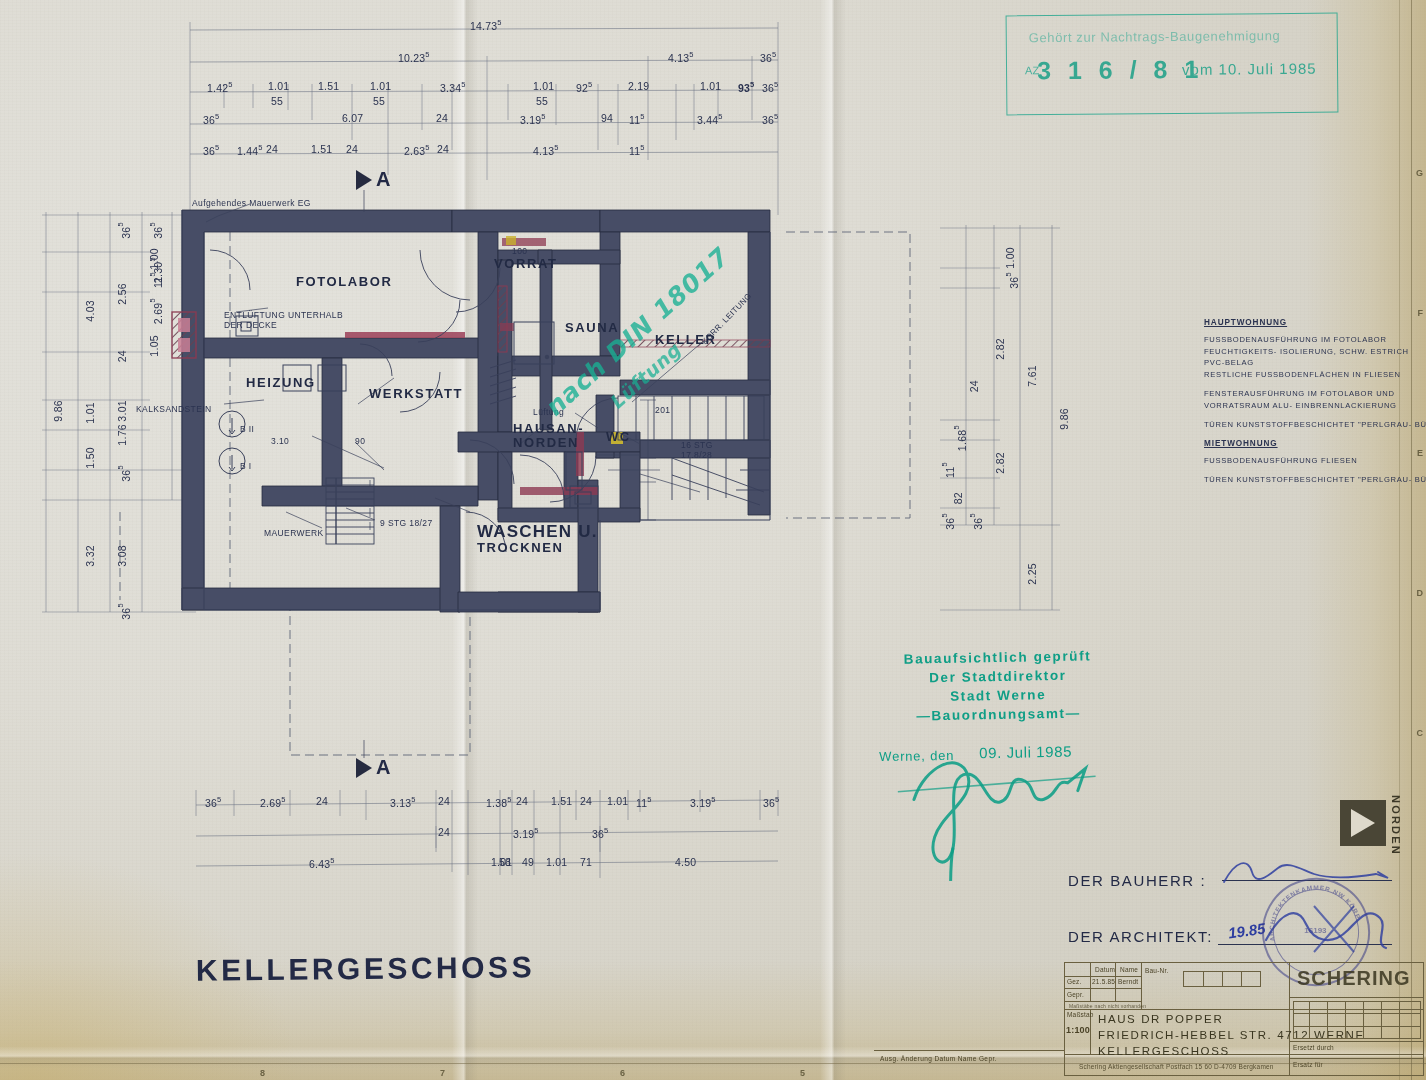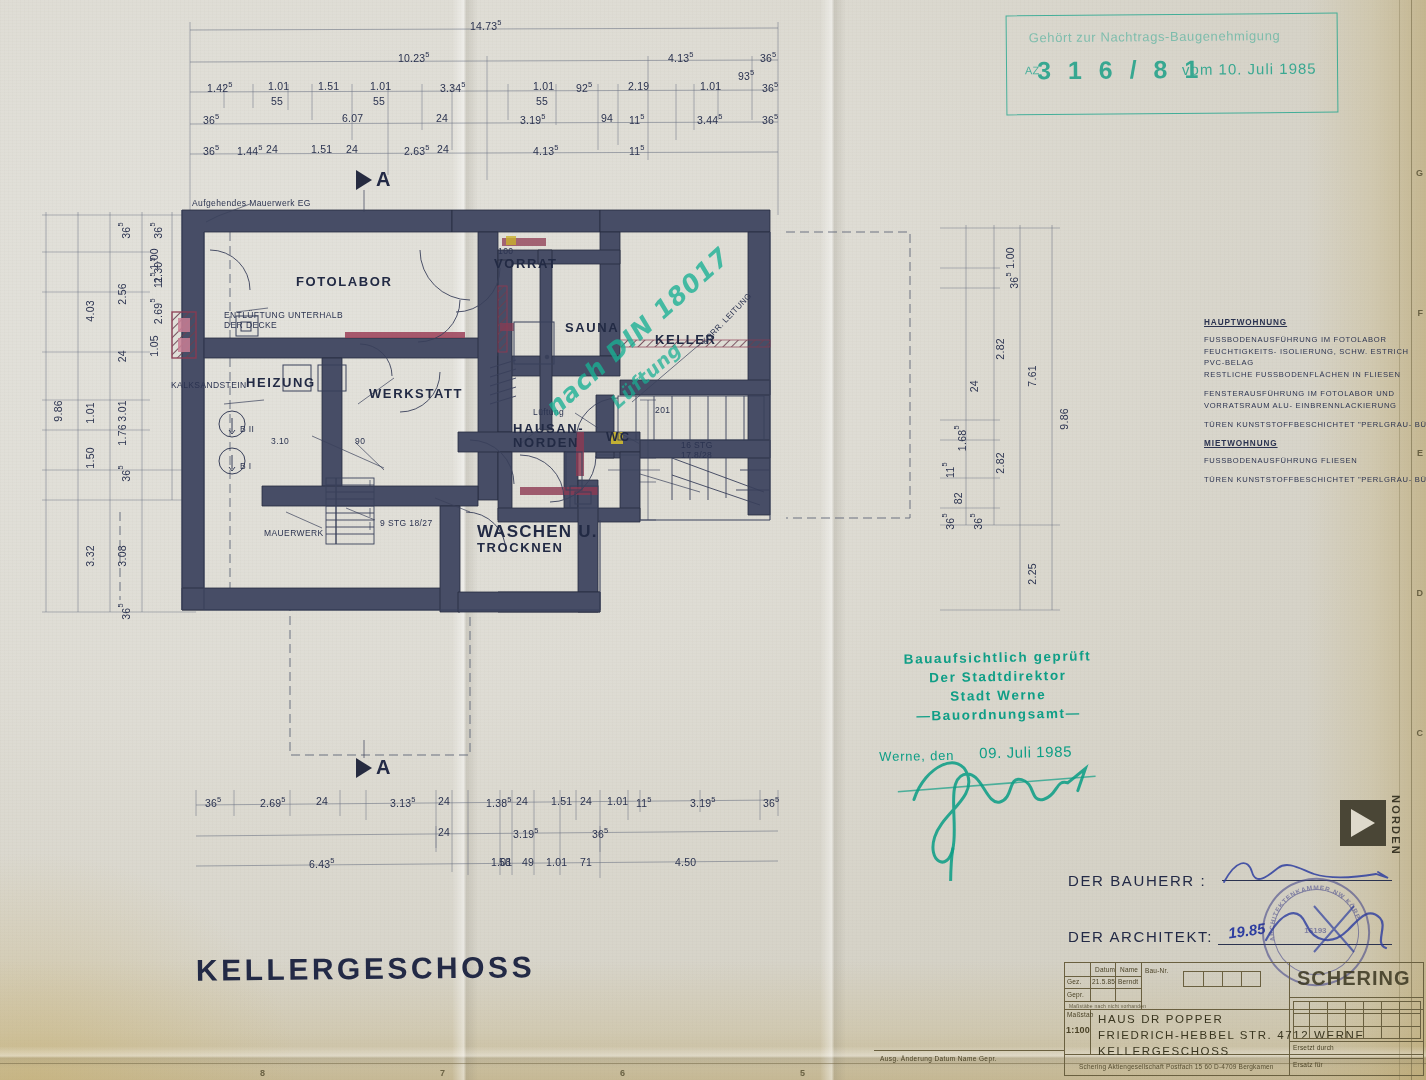--- a/index.html
+++ b/index.html
@@ -426,49 +426,49 @@
       <div class="t room" style="left: 513px; top: 421px;">HAUSAN-</div>
       <div class="t room" style="left: 513px; top: 435px;">NORDEN</div>
       <div class="t room" style="left: 606px; top: 429px;">WC</div>
       <div class="t room sm" style="left: 477px; top: 522px;">WASCHEN U.</div>
       <div class="t room" style="left: 477px; top: 540px;">TROCKNEN</div>
     </div>
   <div id="annot-layer">
       <div class="t note" style="left: 192px; top: 198px;">Aufgehendes Mauerwerk  EG</div>
       <div class="t note" style="left: 224px; top: 310px;">ENTLÜFTUNG UNTERHALB</div>
       <div class="t note" style="left: 224px; top: 320px;">DER DECKE</div>
-      <div class="t note" style="left: 136px; top: 380px; margin-left: 35px;">KALKSANDSTEIN</div>
+      <div class="t note" style="left: 136px; top: 404px;">KALKSANDSTEIN</div>
       <div class="t note" style="left: 264px; top: 528px;">MAUERWERK</div>
       <div class="t note" style="left: 533px; top: 407px;">Lüftung</div>
       <div class="t note" style="left: 700px; top: 340px; transform: rotate(-46deg); transform-origin: 0px 0px; font-size: 8px;">KORR. LEITUNG</div>
       <div class="t note" style="left: 380px; top: 518px;">9 STG 18/27</div>
       <div class="t note" style="left: 681px; top: 440px;">16 STG</div>
       <div class="t note" style="left: 681px; top: 450px;">17.8/28</div>
       <div class="t note" style="left: 240px; top: 424px;">B II</div>
       <div class="t note" style="left: 240px; top: 461px;">B I</div>
       <div class="t note" style="left: 271px; top: 436px;">3.10</div>
       <div class="t note" style="left: 355px; top: 436px;">90</div>
-      <div class="t note" style="left: 466px; top: 246px; padding-left: 32px;">100</div>
+      <div class="t note" style="left: 480px; top: 246px; padding-left: 32px;">100</div>
       <div class="t note" style="left: 655px; top: 405px;">201</div>
     </div>
   <div id="dims-layer">
       <div class="t dim" style="left: 470px; top: 18px;">14.73<sup>5</sup></div>
       <div class="t dim" style="left: 398px; top: 50px;">10.23<sup>5</sup></div>
       <div class="t dim" style="left: 668px; top: 50px;">4.13<sup>5</sup></div>
       <div class="t dim" style="left: 760px; top: 50px;">36<sup>5</sup></div>
       <div class="t dim" style="left: 207px; top: 80px;">1.42<sup>5</sup></div>
       <div class="t dim" style="left: 268px; top: 80px;">1.01</div>
       <div class="t dim" style="left: 318px; top: 80px;">1.51</div>
       <div class="t dim" style="left: 370px; top: 80px;">1.01</div>
       <div class="t dim" style="left: 440px; top: 80px;">3.34<sup>5</sup></div>
       <div class="t dim" style="left: 533px; top: 80px;">1.01</div>
       <div class="t dim" style="left: 576px; top: 80px;">92<sup>5</sup></div>
       <div class="t dim" style="left: 628px; top: 80px;">2.19</div>
       <div class="t dim" style="left: 700px; top: 80px;">1.01</div>
-      <div class="t dim" style="left: 738px; top: 68px;">93<sup>5</sup></div>
+      <div class="t dim" style="left: 738px; top: 80px; font-weight: bold;">93<sup>5</sup></div>
       <div class="t dim" style="left: 762px; top: 80px;">36<sup>5</sup></div>
       <div class="t dim" style="left: 271px; top: 95px;">55</div>
       <div class="t dim" style="left: 373px; top: 95px;">55</div>
       <div class="t dim" style="left: 536px; top: 95px;">55</div>
       <div class="t dim" style="left: 203px; top: 112px;">36<sup>5</sup></div>
       <div class="t dim" style="left: 318px; top: 112px; padding-left: 24px;">6.07</div>
       <div class="t dim" style="left: 436px; top: 112px;">24</div>
       <div class="t dim" style="left: 520px; top: 112px;">3.19<sup>5</sup></div>
       <div class="t dim" style="left: 601px; top: 112px;">94</div>
       <div class="t dim" style="left: 629px; top: 112px;">11<sup>5</sup></div>

